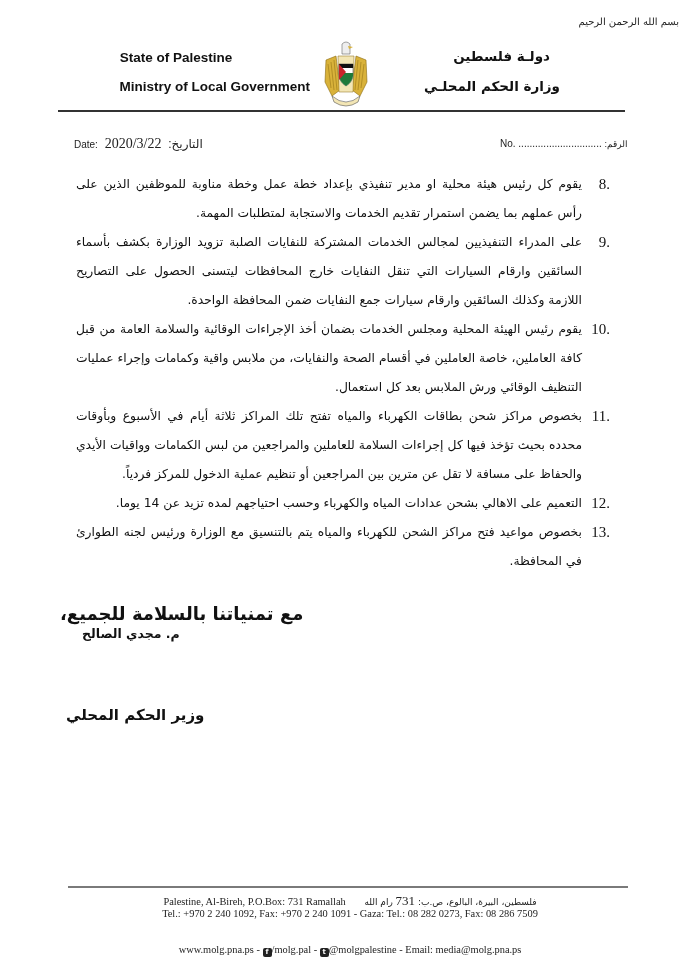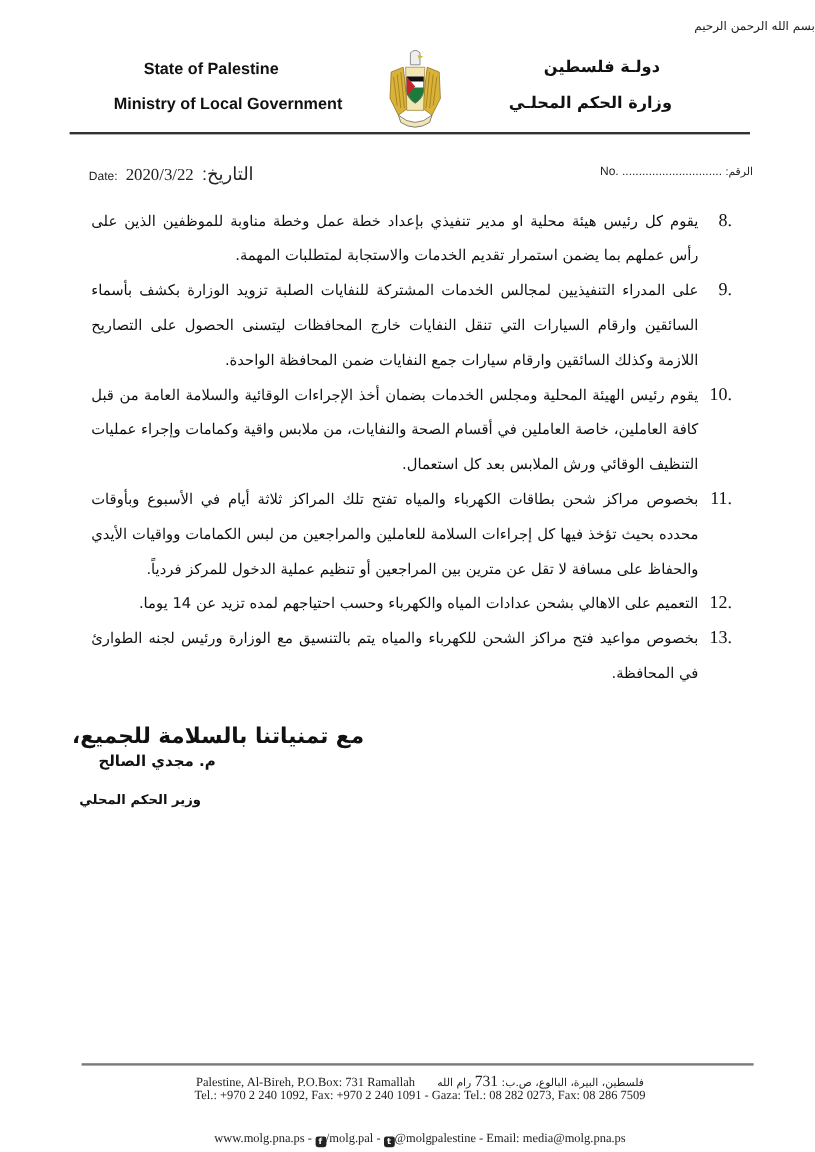--- a/index.html
+++ b/index.html
@@ -1,37 +1,37 @@
 <!DOCTYPE html>
 <html><head>
 <meta charset="utf-8">
 <style>
   html, body { margin:0; padding:0; background:#ffffff; }
   body { width:679px; height:960px; position:relative; overflow:hidden; color:#111; font-family:"DejaVu Sans", sans-serif; }
   .abs { position:absolute; }
   .basmala { top:16px; left:0; width:679px; text-align:right; font-family:"DejaVu Serif", serif; font-size:10px; color:#222; }
   .en { font-family:"Liberation Sans", sans-serif; font-weight:bold; font-size:13.5px; color:#111; text-align:center; }
   .en1 { top:50px; left:66px; width:220px; }
-  .en2 { top:79px; left:70px; width:240px; }
+  .en2 { top:79px; left:70px; width:240px;text-align:right; }
   .ar { direction:rtl; font-family:"DejaVu Sans", sans-serif; font-weight:bold; font-size:13.5px; color:#111; }
   .ar1 { top:48px; left:410px; width:140px; }
   .ar2 { top:78px; left:400px; width:160px; }
   .emblem { top:40px; left:322px; width:48px; height:70px; }
   .rule-top { top:110px; left:58px; width:567px; height:2px; background:#333; }
   .date-row { top:136px; left:74px; font-family:"Liberation Sans", sans-serif; font-size:10px; color:#222; white-space:nowrap; }
   .date-row .val { font-family:"Liberation Serif", serif; font-size:14px; margin:0 4px; }
-  .date-row .arl { font-size:15px; }
+  .date-row .arl { font-size:12px; }
   .no-row { top:138px; left:500px; font-family:"Liberation Sans", sans-serif; font-size:10px; color:#222; white-space:nowrap; }
   .body-list { top:170px; left:76px; width:534px; direction:rtl; font-family:"DejaVu Sans", sans-serif; font-size:12.3px; line-height:29px; color:#111; }
   .item { display:flex; flex-direction:row; }
   .num { width:28px; flex:none; font-family:"Liberation Serif", serif; font-size:15px; text-align:right; direction:ltr; }
   .txt { flex:1; text-align:justify; text-align-last:right; }
   .closing { top:603px; left:60px; width:560px; text-align:left; direction:rtl; font-family:"DejaVu Sans", sans-serif; font-weight:bold; font-size:18px; }
   .sig-name { top:626px; left:82px; direction:rtl; font-weight:bold; font-size:12.5px; }
-  .sig-title { top:660px; left:66px; direction:rtl; font-weight:bold; font-size:11px; }
+  .sig-title { top:706px; left:66px; direction:rtl; font-weight:bold; font-size:15px; }
   .rule-bot { top:886px; left:68px; width:560px; height:2px; background:#7a7a7a; }
   .foot { left:60px; width:580px; text-align:center; font-family:"Liberation Serif", serif; font-size:10.4px; color:#222; white-space:nowrap; }
   .f1 { top:893px; }
   .f2 { top:908px; }
   .f3 { top:921px;margin-top:23px; }
   .f1 .ar-addr { direction:rtl; unicode-bidi:isolate; font-family:"DejaVu Sans", sans-serif; font-size:9px; margin-left:16px; }
   .f1 .ar-addr .n { font-family:"Liberation Serif", serif; font-size:13px; }
   .sicon { display:inline-block; width:9px; height:9px; background:#222; border-radius:2px; color:#fff; font-family:"DejaVu Sans", sans-serif; font-size:7px; line-height:9px; text-align:center; vertical-align:-1px; font-weight:bold; }
 </style>
 </head>

